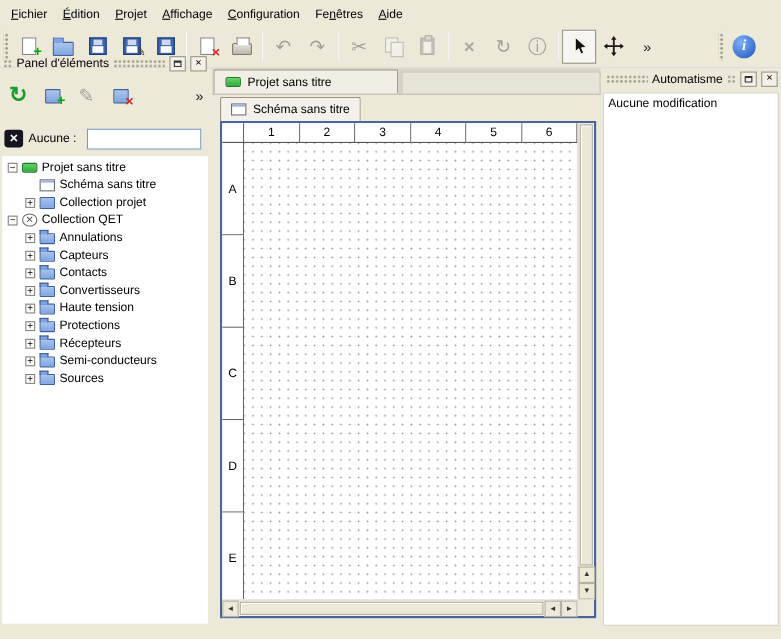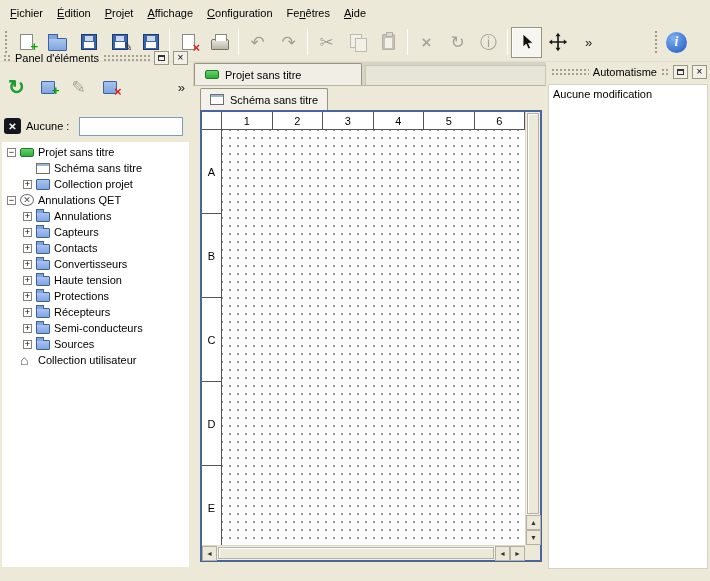--- a/index.html
+++ b/index.html
@@ -308,21 +308,21 @@
 
         <div class="tree-item lvl1">
           <span class="exp">+</span>
           <span class="ti i-collection"></span>
           <span>Collection projet</span>
         </div>
 
         <div class="tree-item lvl0">
           <span class="exp">−</span>
           <span class="ti i-qet"></span>
-          <span>Annulations QET</span>
+          <span>Collection QET</span>
         </div>
 
         <div class="tree-item lvl1">
           <span class="exp">+</span>
           <span class="ti i-folder"></span>
           <span>Annulations</span>
         </div>
 
         <div class="tree-item lvl1">
           <span class="exp">+</span>
@@ -365,25 +365,20 @@
           <span class="ti i-folder"></span>
           <span>Semi-conducteurs</span>
         </div>
 
         <div class="tree-item lvl1">
           <span class="exp">+</span>
           <span class="ti i-folder"></span>
           <span>Sources</span>
         </div>
 
-        <div class="tree-item lvl0">
-          <span class="exp none"></span>
-          <span class="ti i-home"></span>
-          <span>Collection utilisateur</span>
-        </div>
       </div>
   </div>
 
   <div class="center">
     <div class="proj-tabbar">
       <div class="proj-tab">
         <span class="ti i-project"></span>
         <span>Projet sans titre</span>
       </div>
       <div class="tab-rest"></div>

